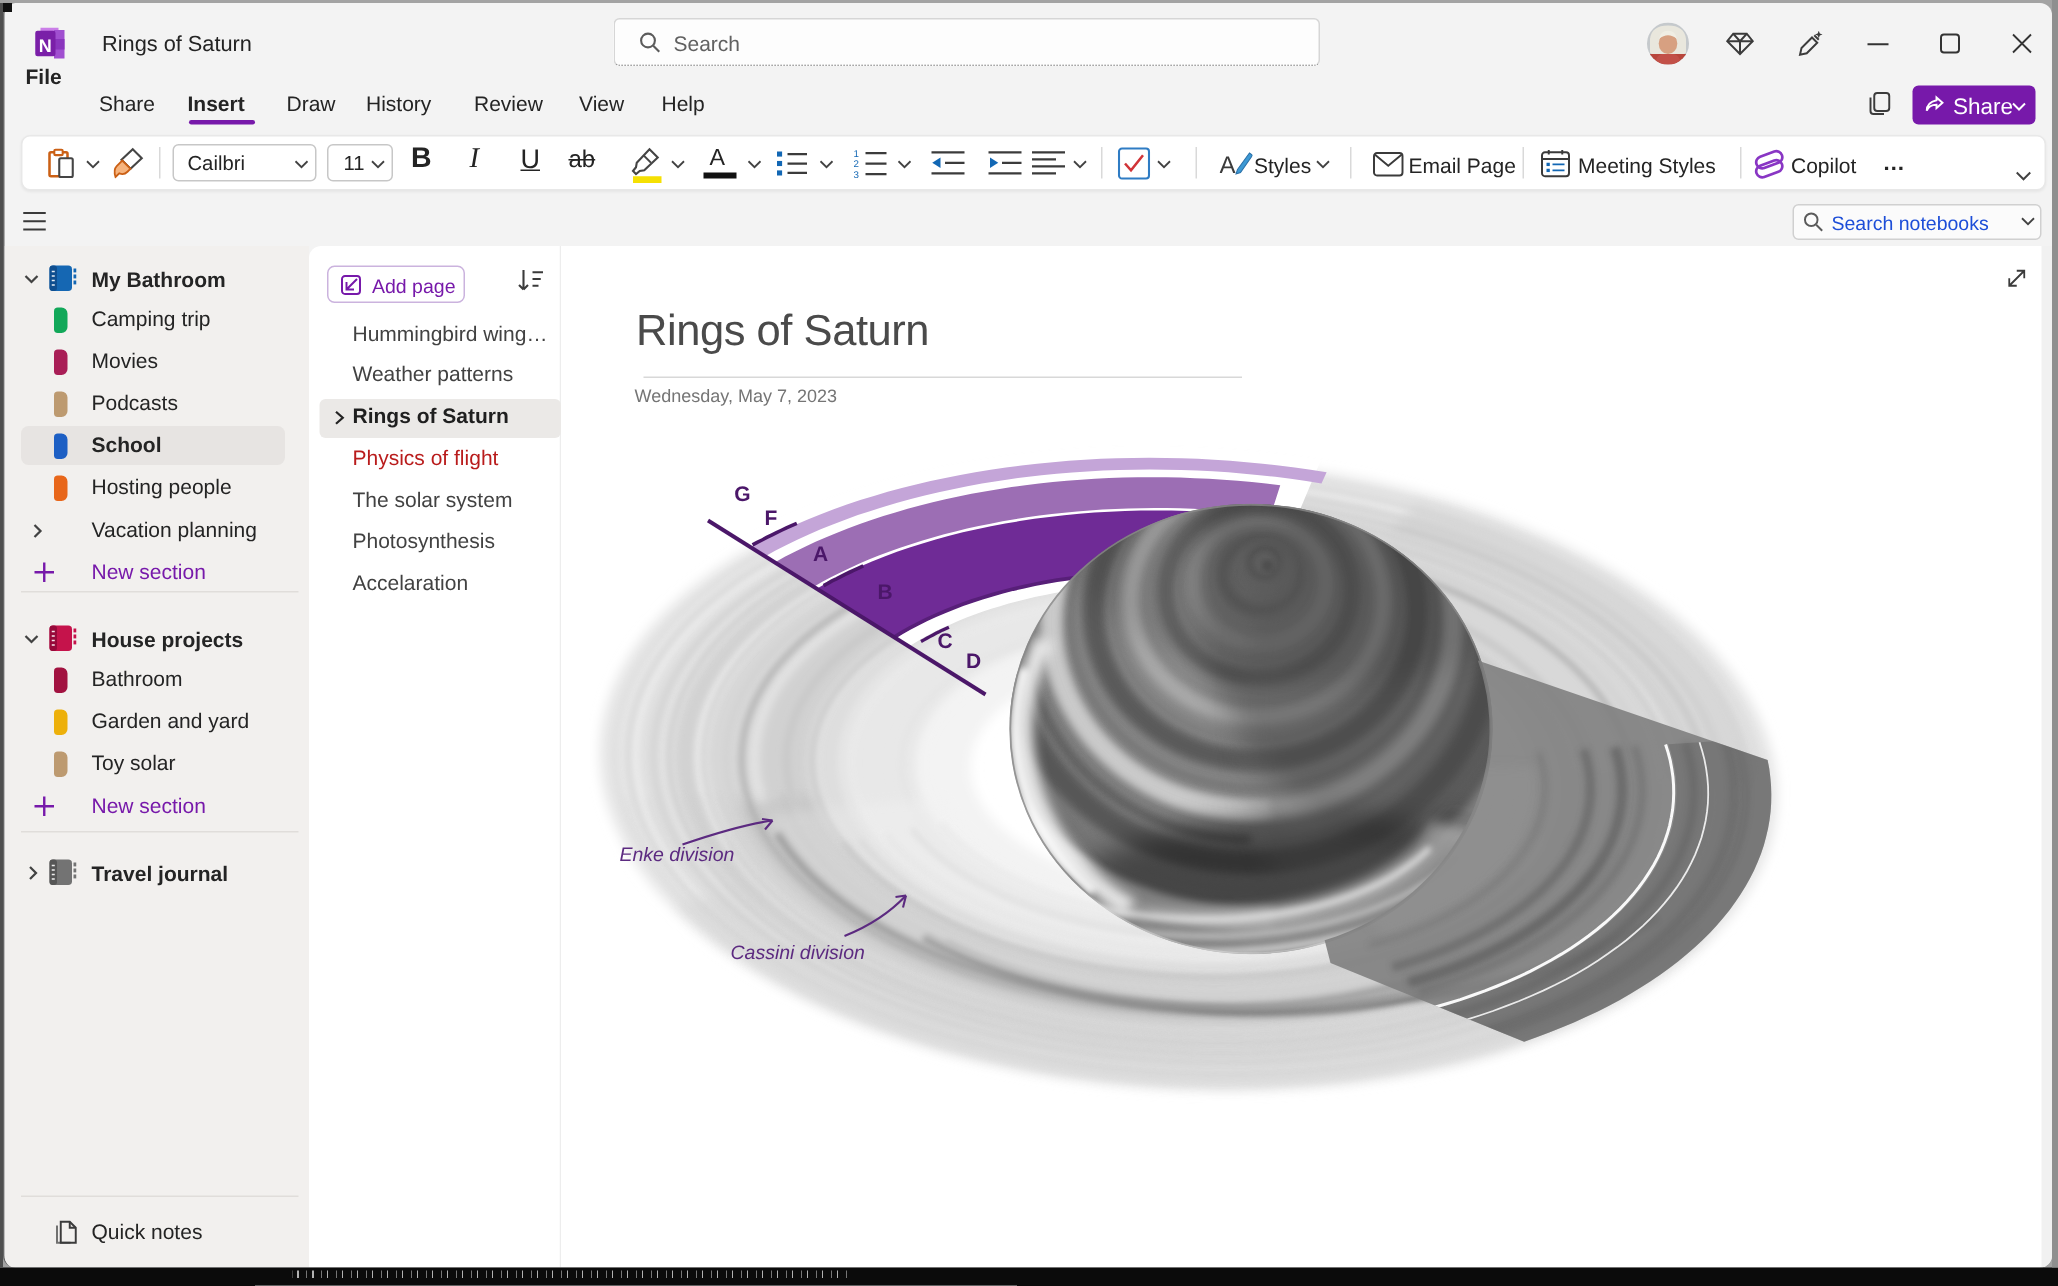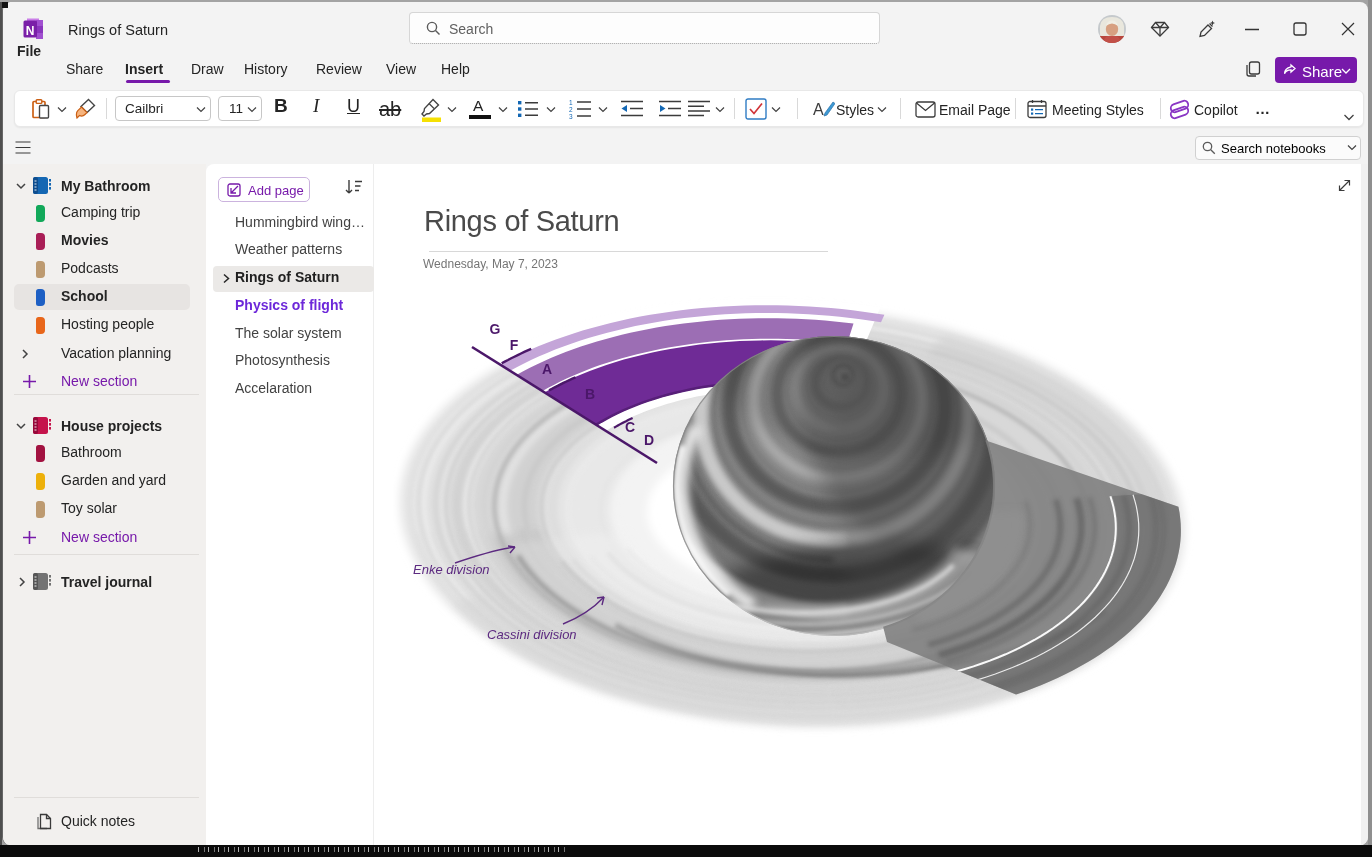--- a/index.html
+++ b/index.html
@@ -95,21 +95,21 @@
       <path d="M1 1.5 l4 4 l4 -4" stroke="#424242" stroke-width="1.2" fill="none"></path>
     </svg>
 <div class="abs" style="left:215px;top:94px;width:44px;height:25px;background:#fff;border:1px solid #c7c7c7;border-radius:4px"></div>
 <div class="abs txt" style="left:226px;top:99px;font-size:13.5px">11</div>
 <svg class="abs" style="left:244px;top:104px" width="10" height="8" viewBox="0 0 10 8">
       <path d="M1 1.5 l4 4 l4 -4" stroke="#424242" stroke-width="1.2" fill="none"></path>
     </svg>
 <div class="abs txt" style="left:271px;top:93px;font-size:19px;font-weight:bold">B</div>
 <div class="abs txt" style="left:310px;top:93px;font-size:19px;font-style:italic;font-family:'Liberation Serif',serif">I</div>
 <div class="abs txt" style="left:344px;top:94px;font-size:18px;text-decoration:underline">U</div>
-<div class="abs txt" style="left:376px;top:96px;font-size:20px;text-decoration:line-through">ab</div>
+<div class="abs txt" style="left:376px;top:96px;font-size:16px;text-decoration:line-through">ab</div>
 <svg class="abs" style="left:415px;top:95px" width="26" height="26" viewBox="0 0 26 26">
       <path d="M15 2.5 l5.5 5.5 -9 8.5 -3 0.5 -2.5 2 -2 -2 2 -2.5 0.5 -3 Z" fill="#fff" stroke="#454545" stroke-width="1.4"></path>
       <path d="M11 6.5 l5 5" stroke="#454545" stroke-width="1.2"></path>
       <rect x="4" y="20.5" width="19" height="4.5" fill="#f5e003"></rect>
     </svg>
 <svg class="abs" style="left:444px;top:104px" width="10" height="8" viewBox="0 0 10 8">
       <path d="M1 1.5 l4 4 l4 -4" stroke="#424242" stroke-width="1.2" fill="none"></path>
     </svg>
 <div class="abs txt" style="left:470px;top:95px;font-size:15.5px">A</div>
 <div class="abs" style="left:466px;top:113px;width:22px;height:4px;background:#111"></div>
@@ -212,21 +212,21 @@
 <svg class="abs" style="left:12px;top:139px" width="16" height="13" viewBox="0 0 16 13">
       <g stroke="#3a3a3a" stroke-width="1.2">
         <path d="M0.5 1 h15 M0.5 6.5 h15 M0.5 12 h15"></path>
       </g>
     </svg>
 <div class="abs" style="left:1192px;top:134px;width:166px;height:24px;background:#fbfbfb;border:1px solid #d0d0d0;border-radius:4px"></div>
 <svg class="abs" style="left:1199px;top:139px" width="14" height="14" viewBox="0 0 14 14">
       <circle cx="5.5" cy="5.5" r="4.2" fill="none" stroke="#5b5b5b" stroke-width="1.3"></circle>
       <path d="M8.8 8.8 L12.8 12.8" stroke="#5b5b5b" stroke-width="1.3"></path>
     </svg>
-<div class="abs" style="left:1218px;top:139px;font-size:13px;color:#000000">Search notebooks</div>
+<div class="abs" style="left:1218px;top:139px;font-size:13px;color:#1d4ed8">Search notebooks</div>
 <svg class="abs" style="left:1344px;top:142px" width="10" height="8" viewBox="0 0 10 8">
       <path d="M1 1.5 l4 4 l4 -4" stroke="#424242" stroke-width="1.2" fill="none"></path>
     </svg>
 <div class="abs" style="left:0;top:162px;width:203px;height:681px;background:#f2f0ee"></div>
 <div class="abs" style="left:11px;top:282px;width:176px;height:26px;background:#e7e4e2;border-radius:5px"></div>
 <svg class="abs" style="left:12px;top:178px" width="12" height="12" viewBox="0 0 12 12">
       <path d="M2 4 l4 4 l4 -4" stroke="#424242" stroke-width="1.5" fill="none"></path>
     </svg>
 <svg class="abs" style="left:29px;top:174px" width="19" height="19" viewBox="0 0 19 19">
       <rect x="1" y="1" width="15" height="17" rx="2.5" fill="#1567b3"></rect>
@@ -237,21 +237,21 @@
       <g fill="#1567b3">
         <rect x="17" y="3" width="2" height="2.6"></rect>
         <rect x="17" y="7" width="2" height="2.6"></rect>
         <rect x="17" y="11" width="2" height="2.6"></rect>
       </g>
     </svg>
 <div class="abs txt" style="left:58px;top:176px;font-weight:bold">My Bathroom</div>
 <div class="abs" style="left:33px;top:203px;width:9px;height:17px;background:#12a859;border-radius:2.5px 4px 4px 2.5px"></div>
 <div class="abs txt" style="left:58px;top:202px;font-weight:normal">Camping trip</div>
 <div class="abs" style="left:33px;top:231px;width:9px;height:17px;background:#a91e56;border-radius:2.5px 4px 4px 2.5px"></div>
-<div class="abs txt" style="left:58px;top:230px;font-weight:bold">Movies</div>
+<div class="abs txt" style="left:58px;top:230px;font-weight:normal">Movies</div>
 <div class="abs" style="left:33px;top:259px;width:9px;height:17px;background:#bd9a70;border-radius:2.5px 4px 4px 2.5px"></div>
 <div class="abs txt" style="left:58px;top:258px;font-weight:normal">Podcasts</div>
 <div class="abs" style="left:33px;top:287px;width:9px;height:17px;background:#1d5fc4;border-radius:2.5px 4px 4px 2.5px"></div>
 <div class="abs txt" style="left:58px;top:286px;font-weight:bold">School</div>
 <div class="abs" style="left:33px;top:315px;width:9px;height:17px;background:#e8661a;border-radius:2.5px 4px 4px 2.5px"></div>
 <div class="abs txt" style="left:58px;top:314px;font-weight:normal">Hosting people</div>
 <svg class="abs" style="left:16px;top:346px" width="12" height="12" viewBox="0 0 12 12">
       <path d="M4 2 l4 4 l-4 4" stroke="#424242" stroke-width="1.5" fill="none"></path>
     </svg>
 <div class="abs txt" style="left:58px;top:343px">Vacation planning</div>
@@ -320,21 +320,21 @@
 <svg class="abs" style="left:342px;top:177px" width="18" height="16" viewBox="0 0 18 16" fill="none" stroke="#3b3b3b" stroke-width="1.4">
       <path d="M4 1 v13 M4 14 l-3 -3 M4 14 l3 -3 M10 2.5 h7 M10 7 h5.5 M10 11.5 h4"></path>
     </svg>
 <div class="abs" style="left:210px;top:264px;width:161px;height:26px;background:#ebe9e7;border-radius:4px"></div>
 <svg class="abs" style="left:218px;top:271px" width="11" height="11" viewBox="0 0 11 11">
       <path d="M3 1.5 l4.5 4 l-4.5 4" stroke="#242424" stroke-width="1.5" fill="none"></path>
     </svg>
 <div class="abs" style="left:232px;top:212px;font-size:14px;color:#424242;font-weight:normal">Hummingbird wing…</div>
 <div class="abs" style="left:232px;top:239px;font-size:14px;color:#424242;font-weight:normal">Weather patterns</div>
 <div class="abs" style="left:232px;top:267px;font-size:14px;color:#1f1f1f;font-weight:bold">Rings of Saturn</div>
-<div class="abs" style="left:232px;top:295px;font-size:14px;color:#6d28d9;font-weight:bold">Physics of flight</div>
+<div class="abs" style="left:232px;top:295px;font-size:14px;color:#b91c1c;font-weight:normal">Physics of flight</div>
 <div class="abs" style="left:232px;top:323px;font-size:14px;color:#424242;font-weight:normal">The solar system</div>
 <div class="abs" style="left:232px;top:350px;font-size:14px;color:#424242;font-weight:normal">Photosynthesis</div>
 <div class="abs" style="left:232px;top:378px;font-size:14px;color:#424242;font-weight:normal">Accelaration</div>
 <div class="abs" style="left:371px;top:162px;width:990px;height:681px;background:#ffffff"></div>
 <svg class="abs" style="left:1334px;top:176px" width="15" height="15" viewBox="0 0 15 15" fill="none" stroke="#3b3b3b" stroke-width="1.2">
       <path d="M3 12 L12 3 M7.5 2.5 h5 v5 M7.5 12.5 h-5 v-5"></path>
     </svg>
 <div class="abs" style="left:421px;top:203px;font-size:29px;color:#4a4a4a;font-weight:normal;letter-spacing:-0.3px">Rings of Saturn</div>
 <div class="abs" style="left:426px;top:249px;width:399px;height:1px;background:#d8d8d8"></div>
 <div class="abs" style="left:420px;top:255px;font-size:12px;color:#757575">Wednesday, May 7, 2023</div>

